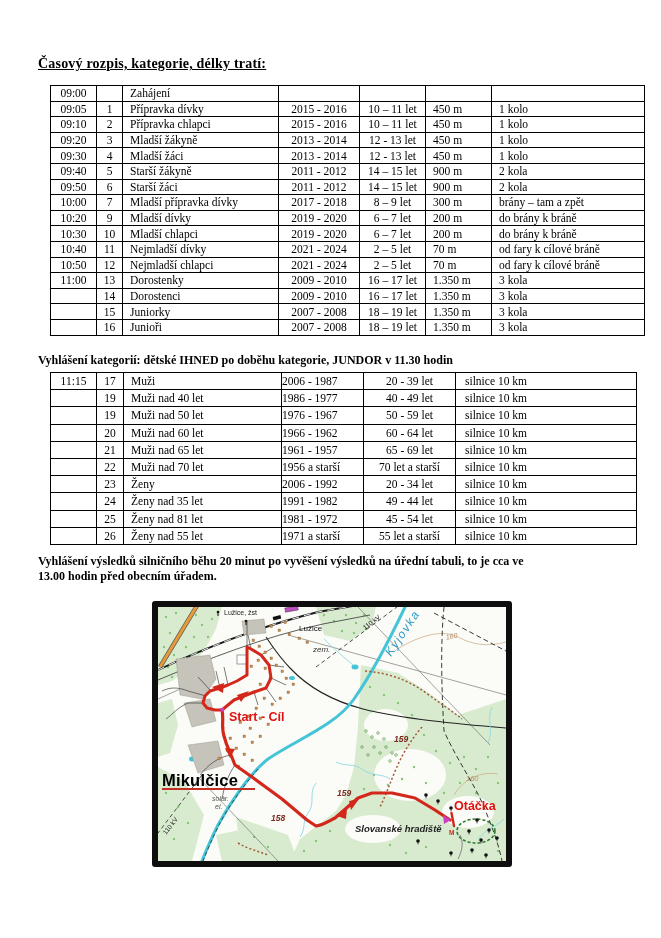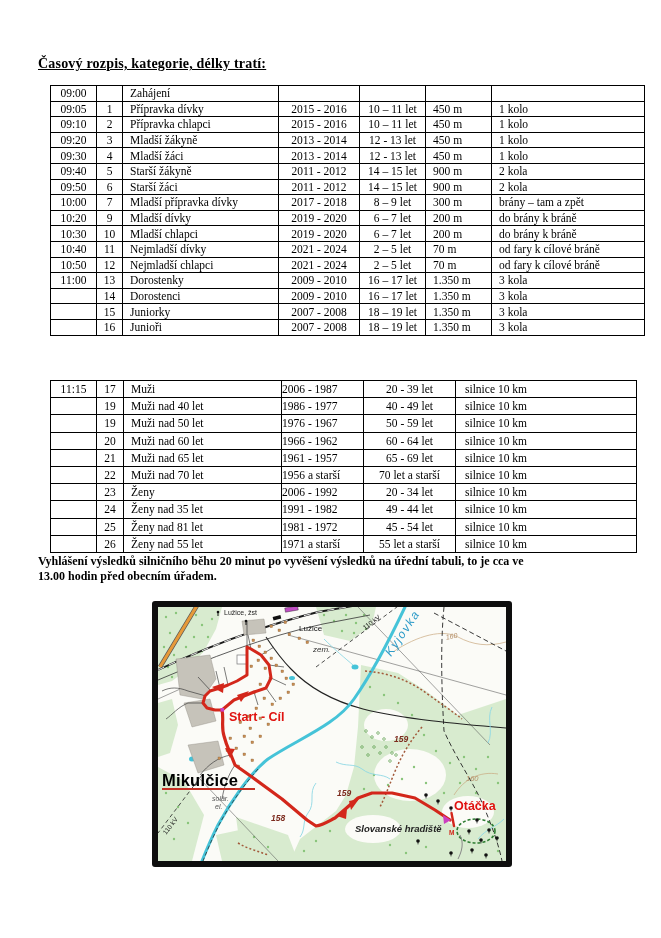--- a/index.html
+++ b/index.html
@@ -12,21 +12,21 @@
      white-space:nowrap;overflow:hidden;vertical-align:middle;}
   #t1{left:50px;top:85px;}
   #t1 td{height:14.6px;}
   #t1 td:nth-child(1){width:45px;text-align:center;}
   #t1 td:nth-child(2){width:25px;text-align:center;}
   #t1 td:nth-child(3){width:148px;padding-left:7px;}
   #t1 td:nth-child(4){width:80px;text-align:center;}
   #t1 td:nth-child(5){width:65px;text-align:center;}
   #t1 td:nth-child(6){width:58px;padding-left:7px;}
   #t1 td:nth-child(7){width:145px;padding-left:7px;}
-  #t2{left:50px;top:380px;}
+  #t2{left:50px;top:372px;}
   #t2 td{height:16.2px;}
   #t2 td:nth-child(1){width:45px;text-align:center;}
   #t2 td:nth-child(2){width:26px;text-align:center;}
   #t2 td:nth-child(3){width:150px;padding-left:7px;}
   #t2 td:nth-child(4){width:81px;text-align:left;}
   #t2 td:nth-child(5){width:91px;text-align:center;}
   #t2 td:nth-child(6){width:171px;padding-left:9px;}
   .note{position:absolute;left:38px;top:353px;font-size:12px;font-weight:bold;white-space:nowrap;}
   .footer{position:absolute;left:38px;top:554px;font-size:12px;font-weight:bold;
           line-height:15px;width:600px;}
@@ -184,20 +184,21 @@
           <td>16</td>
           <td>Junioři</td>
           <td>2007 - 2008</td>
           <td>18 – 19 let</td>
           <td>1.350 m</td>
           <td>3 kola</td>
         </tr>
       </tbody>
   </table>
 
+  <div class="note">Vyhlášení kategorií: dětské IHNED po doběhu kategorie, JUNDOR v 11.30 hodin</div>
 
   <table id="t2">
     <tbody>
         <tr>
           <td>11:15</td>
           <td>17</td>
           <td>Muži</td>
           <td>2006 - 1987</td>
           <td>20 - 39 let</td>
           <td>silnice 10 km</td>

